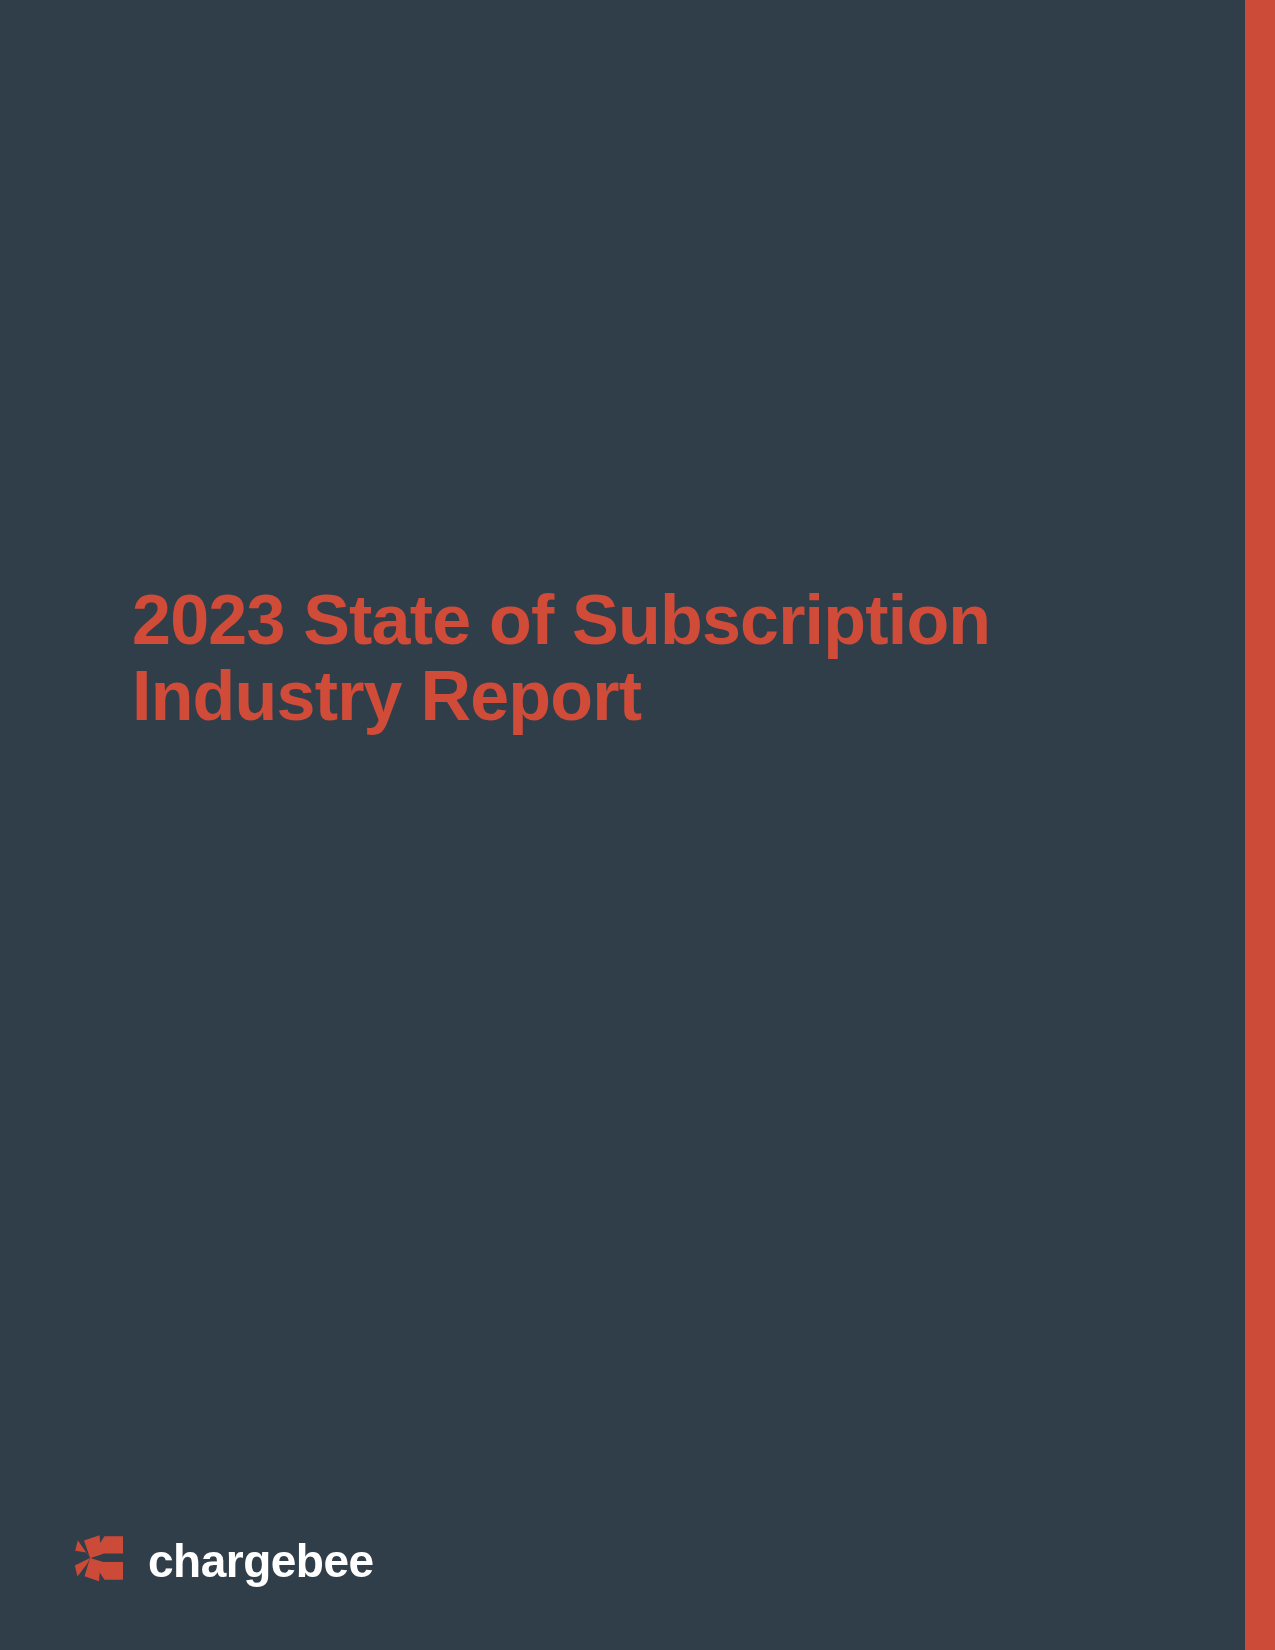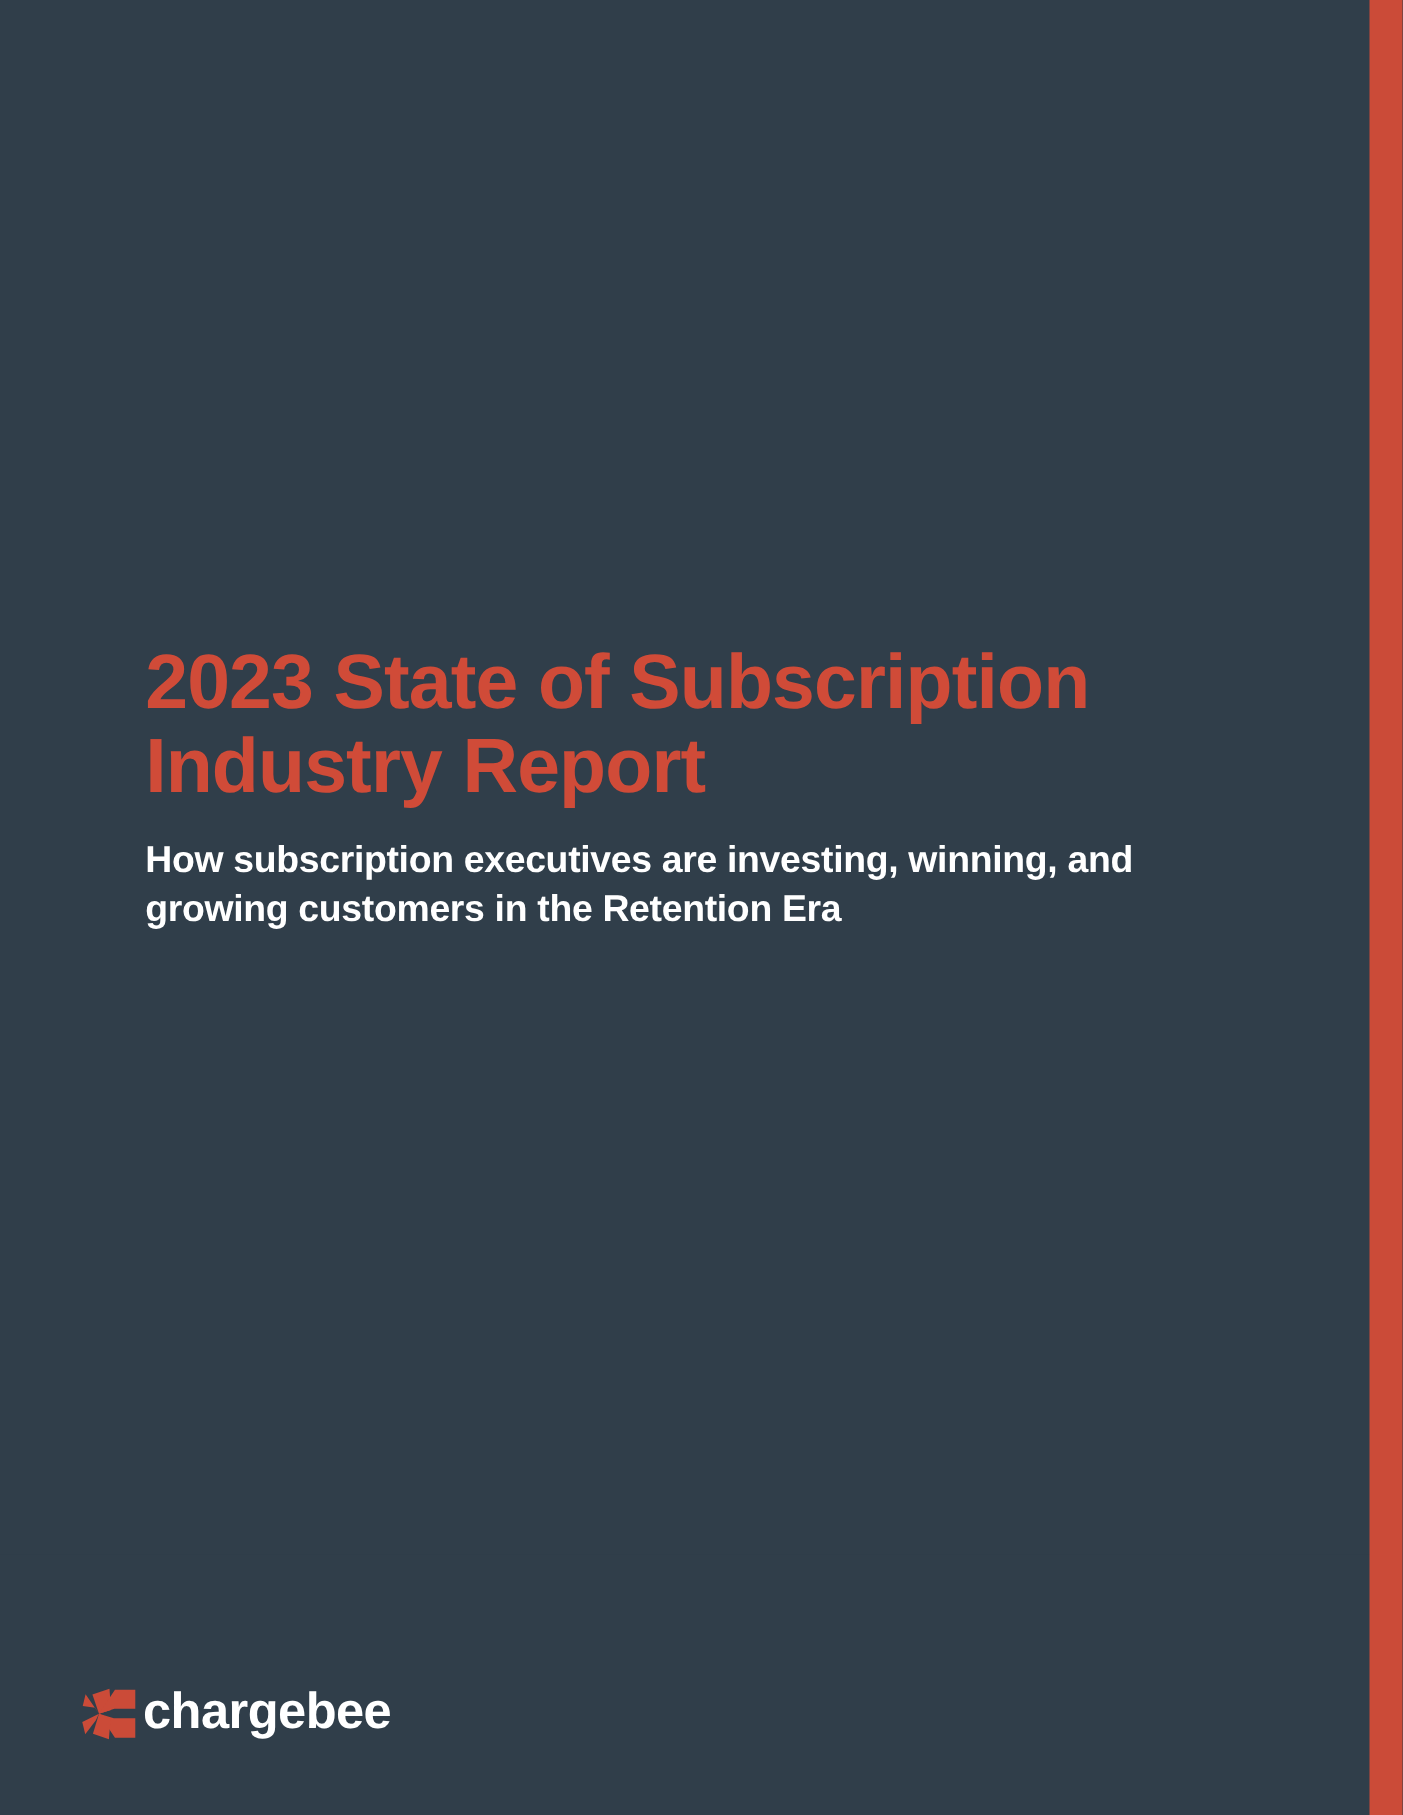--- a/index.html
+++ b/index.html
@@ -61,22 +61,22 @@
     color: #ffffff;
     white-space: pre-line;
   }
 
   
   .logo-lockup {
     position: absolute;
     left: 74px;
     top: 1532px;
     display: flex;
-    align-items: flex-start;
-    gap: 4px;
+    align-items: flex-end;
+    gap: 22px;
   }
 
   .logo-mark {
     width: 52px;
     height: 52px;
     display: block;
     flex: 0 0 auto;
   }
 
   .logo-wordmark {
@@ -90,21 +90,20 @@
 </style>
 </head>
 <body>
 
 <div class="cover">
 
   <div class="accent-stripe"></div>
 
   <div class="title-block">
     <h1 class="cover-title">2023 State of Subscription Industry Report</h1>
-    <p class="cover-subtitle">How subscription executives are investing, winning, and growing customers in the Retention Era</p>
   </div>
 
   <div class="logo-lockup">
     <svg class="logo-mark" viewBox="0 0 52 52" aria-hidden="true">
       <g fill="#cb4b38">
 
         <path d="M16,26 L10,8.5 L25.5,3.2 L27,22.5 Z"></path>
         <path d="M16,26 L30,21.5 L49,21.5 L49,4.2 L30.5,4.2 Z"></path>
         <path d="M16,26 L29.5,30 L49,30 L49,47.8 L30.5,47.8 Z"></path>
         <path d="M16,26 L26.5,30.5 L25,49.2 L10.5,44.2 Z"></path>

